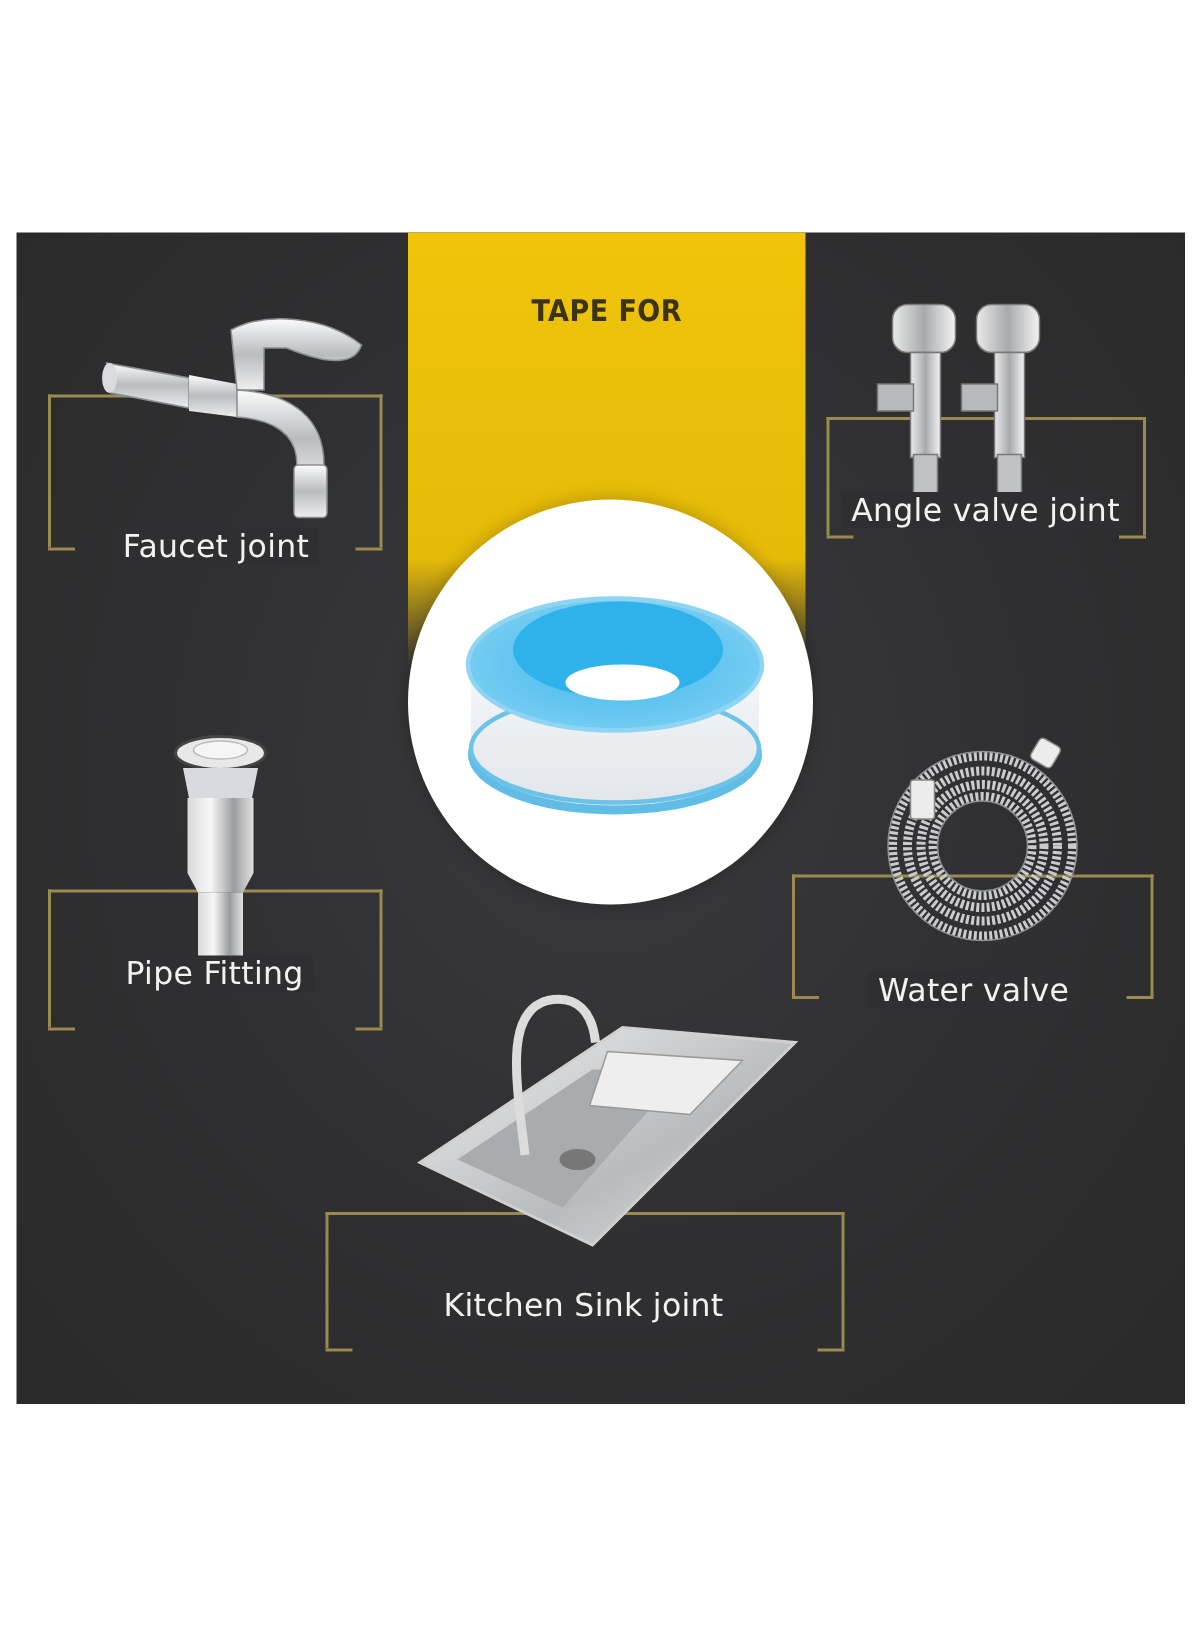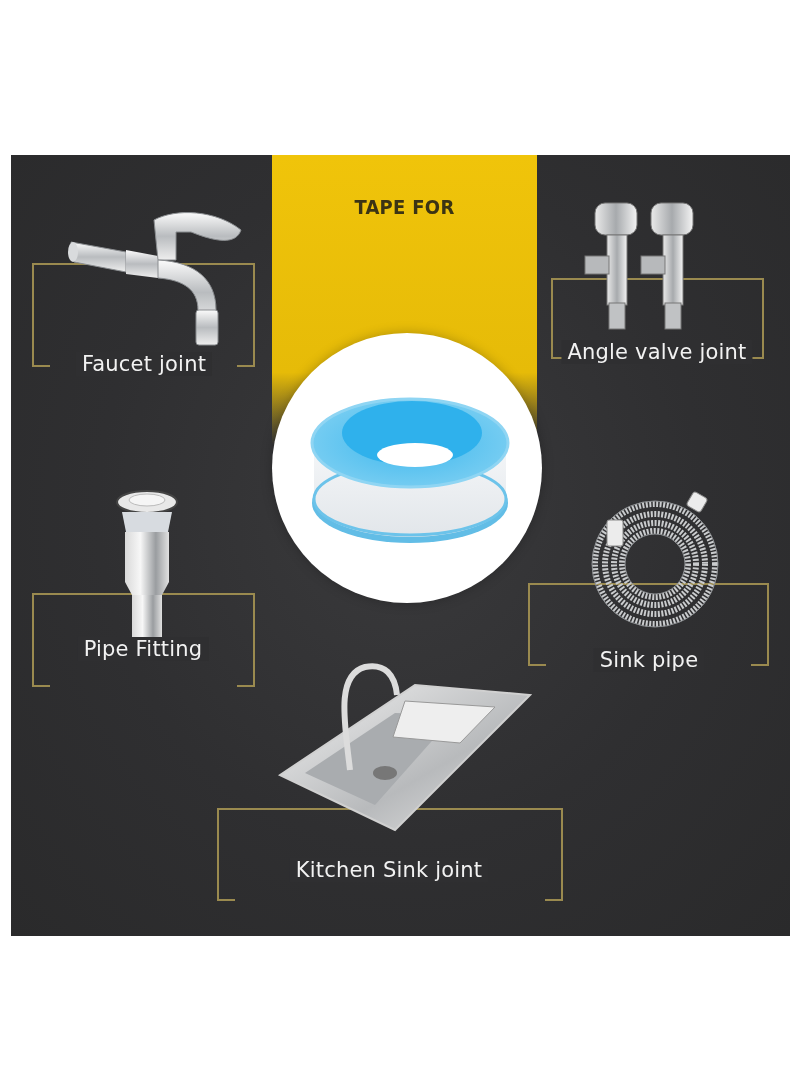--- a/index.html
+++ b/index.html
@@ -96,21 +96,21 @@
     <rect x="2" y="58" width="24" height="18" fill="#b7b9bb" stroke="#777" stroke-width="1"></rect>
     <rect x="26" y="105" width="16" height="26" fill="#c0c2c4" stroke="#777" stroke-width="1"></rect>
   </g>
   <g transform="translate(56,0)">
     <rect x="12" y="5" width="42" height="32" rx="10" fill="url(#chrome2)" stroke="#777" stroke-width="1"></rect>
     <rect x="24" y="37" width="20" height="70" fill="url(#chrome2)" stroke="#777" stroke-width="1"></rect>
     <rect x="2" y="58" width="24" height="18" fill="#b7b9bb" stroke="#777" stroke-width="1"></rect>
     <rect x="26" y="105" width="16" height="26" fill="#c0c2c4" stroke="#777" stroke-width="1"></rect>
   </g>
 </svg>
-<div class="label" style="left:657px;top:340px;">
+<div class="label" style="left:657px;top:328px;">
   <span class="label-bg">Angle valve joint</span>
 </div>
 
 <div class="bracket" style="left:32px;top:593px;width:219px;height:90px;">
   <span class="bl"></span>
     <span class="br"></span>
 </div>
 <svg style="left:112px;top:490px;" width="70" height="160" viewBox="0 0 70 160">
   <defs>
     <linearGradient id="chrome3" x1="0" y1="0" x2="1" y2="0">
@@ -143,21 +143,21 @@
     <circle cx="70" cy="72" r="33"></circle>
   </g>
   <g fill="none" stroke="#8d9093" stroke-width="1">
     <circle cx="70" cy="72" r="63"></circle>
     <circle cx="70" cy="72" r="30"></circle>
   </g>
   <rect x="22" y="28" width="16" height="26" rx="2" fill="#ececec" stroke="#888"></rect>
   <rect x="104" y="2" width="16" height="16" rx="3" fill="#ececec" stroke="#888" transform="rotate(30 112 10)"></rect>
 </svg>
 <div class="label" style="left:649px;top:648px;">
-  <span class="label-bg">Sink pipe</span>
+  <span class="label-bg">Water valve</span>
 </div>
 
 <div class="bracket" style="left:217px;top:808px;width:342px;height:89px;">
   <span class="bl"></span>
     <span class="br"></span>
 </div>
 <svg style="left:275px;top:655px;" width="260" height="175" viewBox="0 0 260 175">
   <defs>
     <linearGradient id="steel" x1="0" y1="0" x2="1" y2="1">
       <stop offset="0" stop-color="#f1f1f1"></stop>

